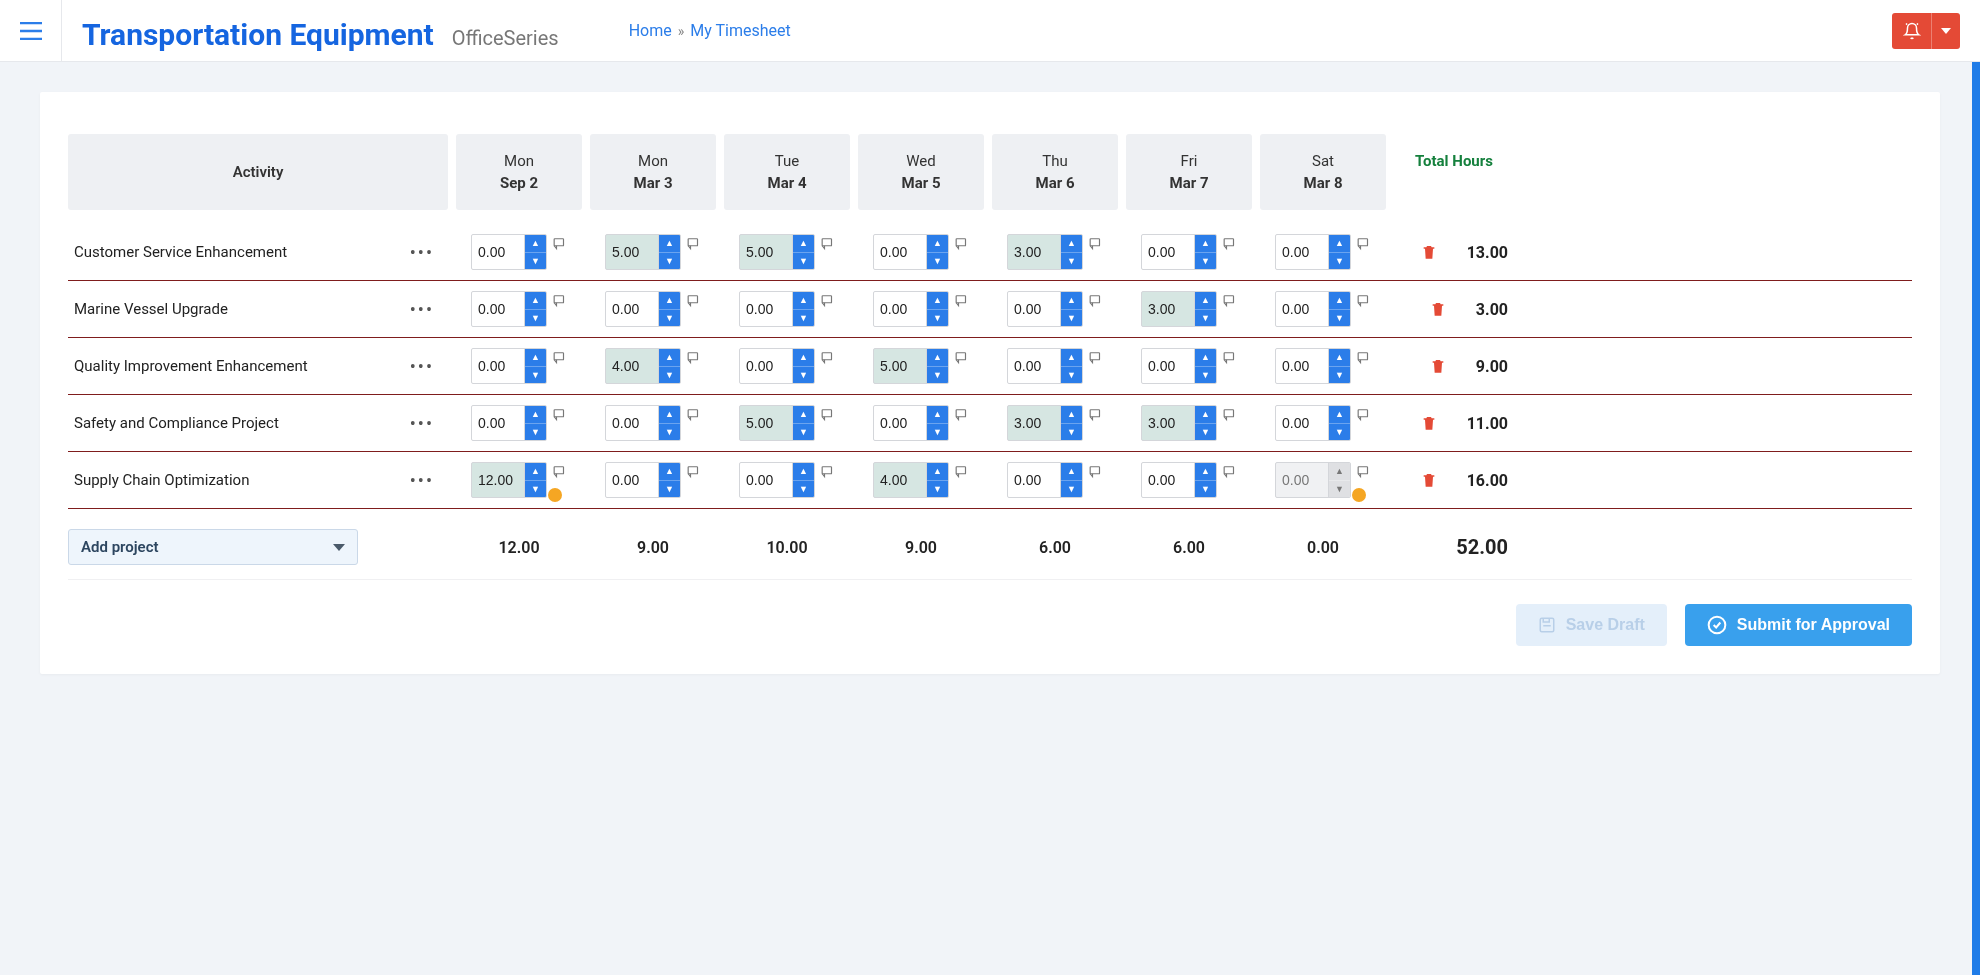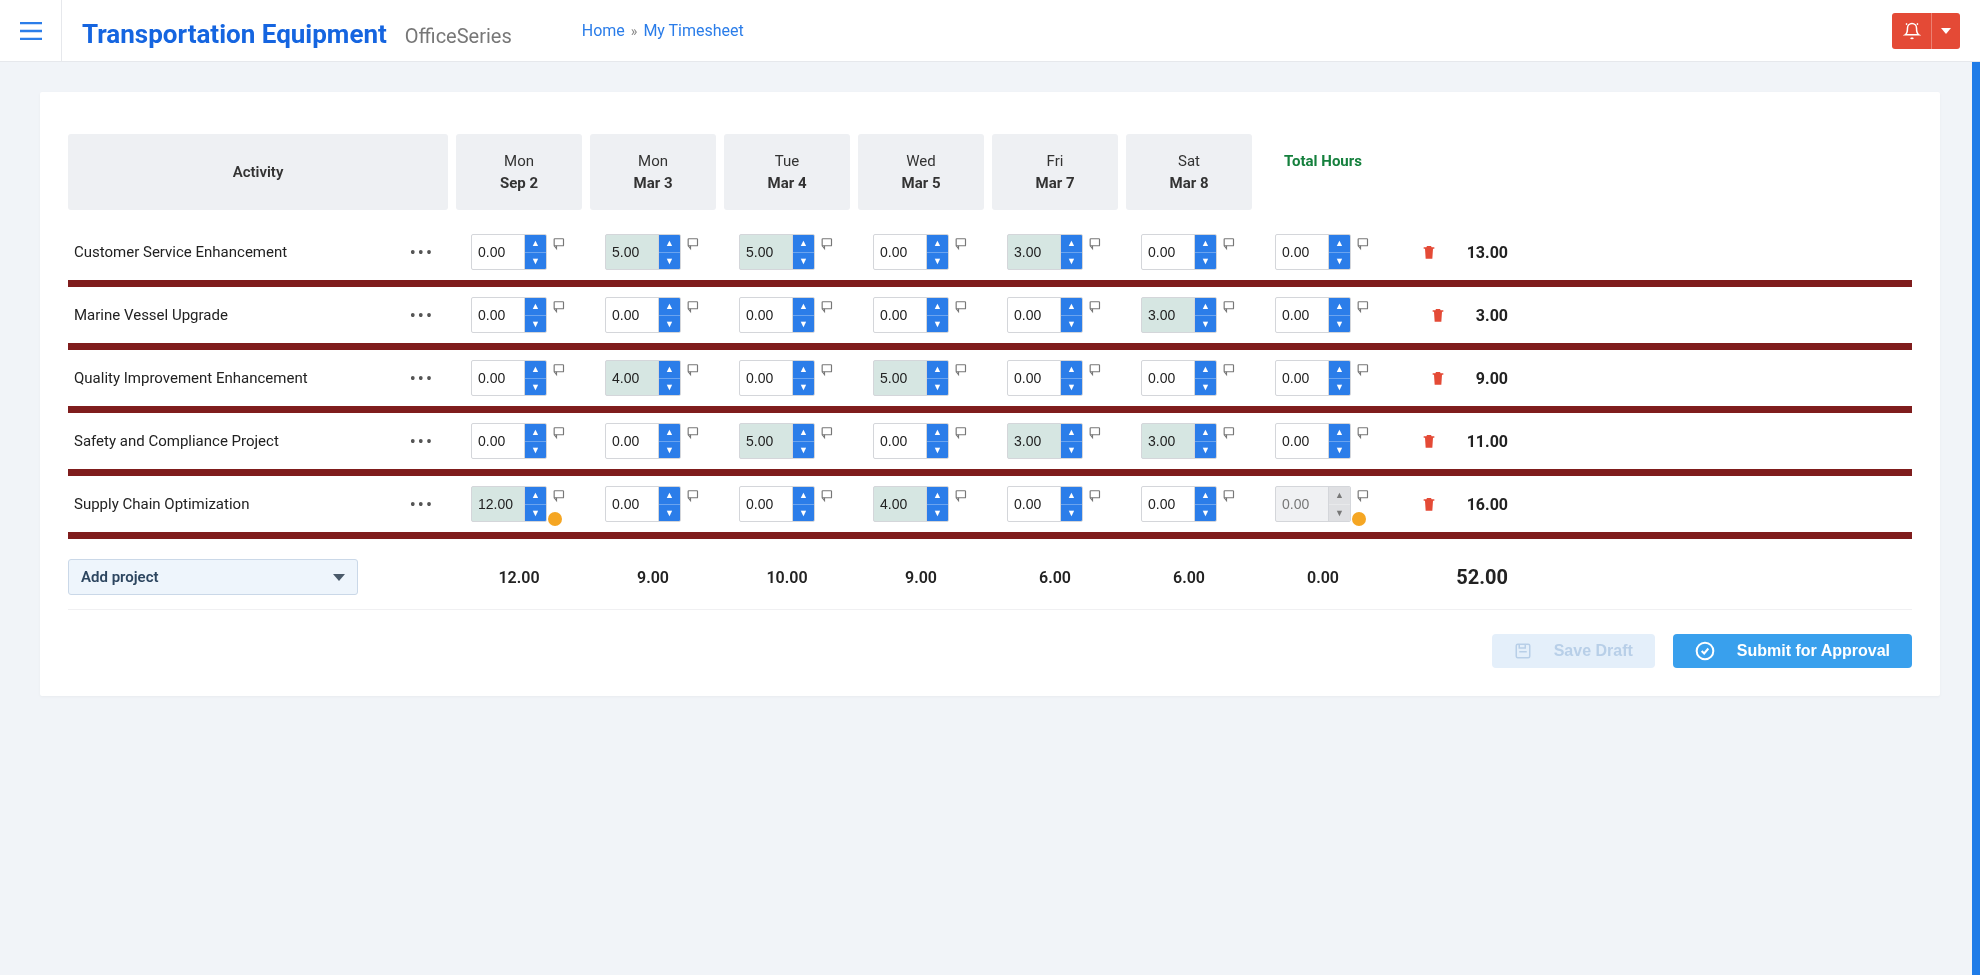--- a/index.html
+++ b/index.html
@@ -29,21 +29,21 @@
     border-right: 1px solid #e6e8ec;
     cursor: pointer;
   }
   .brand-block {
     display: flex;
     align-items: baseline;
     gap: 18px;
     padding-left: 20px;
   }
   .brand-title {
-    font-size: 26px;
+    font-size: 30px;
     font-weight: 700;
     color: #1565e0;
     margin-top: 7px;
   }
   .brand-sub {
     font-size: 20px;
     font-weight: 400;
     color: #777;
   }
   .breadcrumbs {
@@ -115,21 +115,21 @@
   .grid-header .date-label { font-weight:700; display:block; margin-top:4px; }
   .grid-header .activity-head { display:flex; align-items:center; justify-content:center;text-align:right; }
   .grid-header .total-head { background:transparent; font-weight:700; color:#15803d; }
 
   .row {
     display:grid;
     grid-template-columns: 380px repeat(7, 126px) 120px;
     gap:8px;
     align-items:center;
     padding:10px 0;
-    border-bottom:7px solid #7f1d1d;
+    border-bottom:1px solid #7f1d1d;
   }
   .activity-cell {
     display:flex;
     align-items:center;
     justify-content:space-between;
     padding:0 6px;
   }
   .activity-name { font-size:15px; color:#222; }
   .dots {
     cursor:pointer;
@@ -250,30 +250,30 @@
   .grand-total { text-align:right; font-weight:700; font-size:20px; padding-right:6px; }
 
   
   .action-row {
     display:flex;
     justify-content:flex-end;
     gap:18px;
     padding-top:24px;
   }
   .btn {
-    height:34px;
+    height:42px;
     padding:0 22px;
     border:none;
     border-radius:4px;
     font-size:16px;
     font-weight:600;
     cursor:pointer;
     display:flex;
     align-items:center;
-    gap:22px;
+    gap:10px;
   }
   .btn-draft {
     background:#e4effa;
     color:#b8cfe8;
     cursor:default;
   }
   .btn-submit {
     background:#39a0ed;
     color:#fff;
   }
@@ -338,20 +338,24 @@
         </div>
         <div>
           <span class="day-label">Tue</span>
           <span class="date-label">Mar 4</span>
         </div>
         <div>
           <span class="day-label">Wed</span>
           <span class="date-label">Mar 5</span>
         </div>
         <div>
+          <span class="day-label">Thu</span>
+          <span class="date-label">Mar 6</span>
+        </div>
+        <div>
           <span class="day-label">Fri</span>
           <span class="date-label">Mar 7</span>
         </div>
         <div>
           <span class="day-label">Sat</span>
           <span class="date-label">Mar 8</span>
         </div>
         <div class="total-head">Total Hours</div>
       </div>
 

